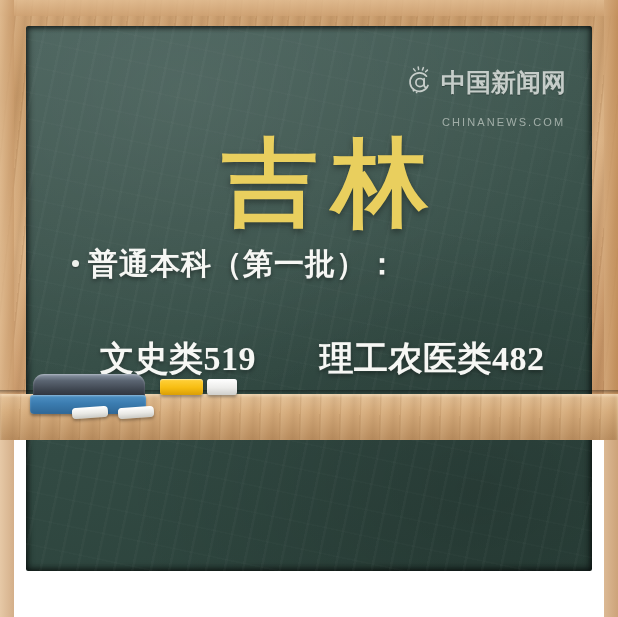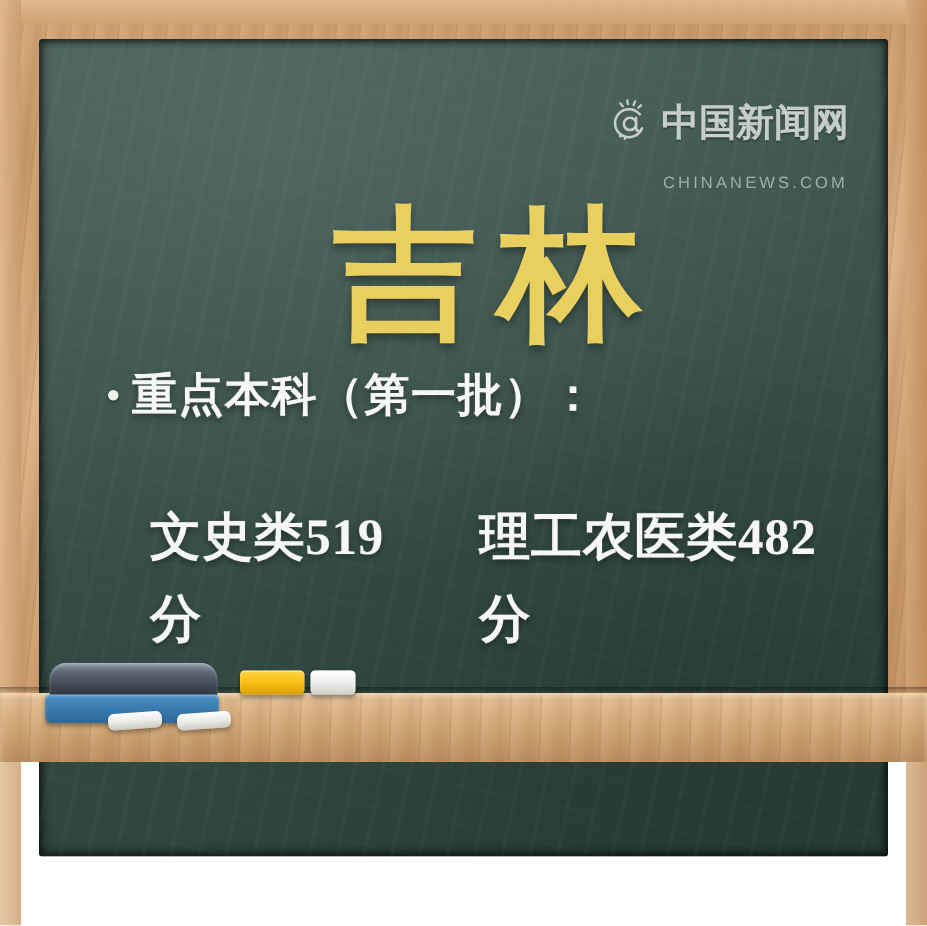--- a/index.html
+++ b/index.html
@@ -9,21 +9,21 @@
     height: 617px;
     overflow: hidden;
     background: #ffffff;
     font-family: "Liberation Serif", "DejaVu Serif", serif;
   }
 
   
   #blackboard-frame {
     position: relative;
     width: 618px;
-    height: 508px;
+    height: 440px;
     background:
       repeating-linear-gradient(
         96deg,
         rgba(146,104,62,0.16) 0px,
         rgba(146,104,62,0.16) 1px,
         rgba(255,235,200,0.10) 2px,
         rgba(255,235,200,0.00) 7px,
         rgba(120,82,46,0.10) 11px,
         rgba(120,82,46,0.00) 16px
       ),
@@ -294,21 +294,21 @@
       <div id="logo-en-text">CHINANEWS.COM</div>
     </div>
 
     <div id="province-title">吉林</div>
 
     <div id="score-list">
 
       <div class="score-group">
         <div class="group-heading">
           <span class="bullet-dot"></span>
-          <span>重点本科（第一批）：</span>
+          <span>普通本科（第一批）：</span>
         </div>
         <div class="group-values">
           <span class="value-item">文史类519分</span>
           <span class="value-item">理工农医类482分</span>
         </div>
       </div>
 
 
     </div>
   </div>

